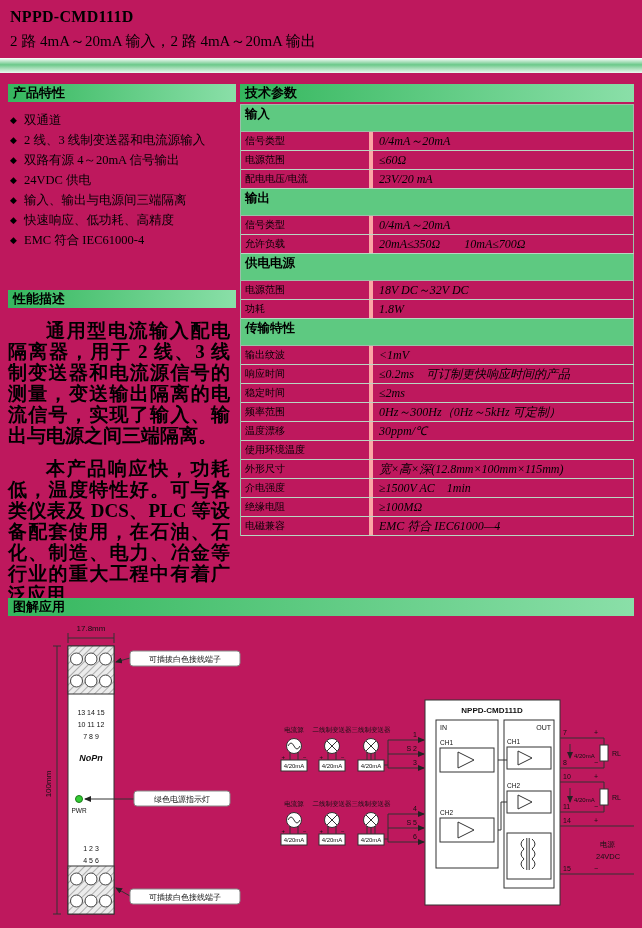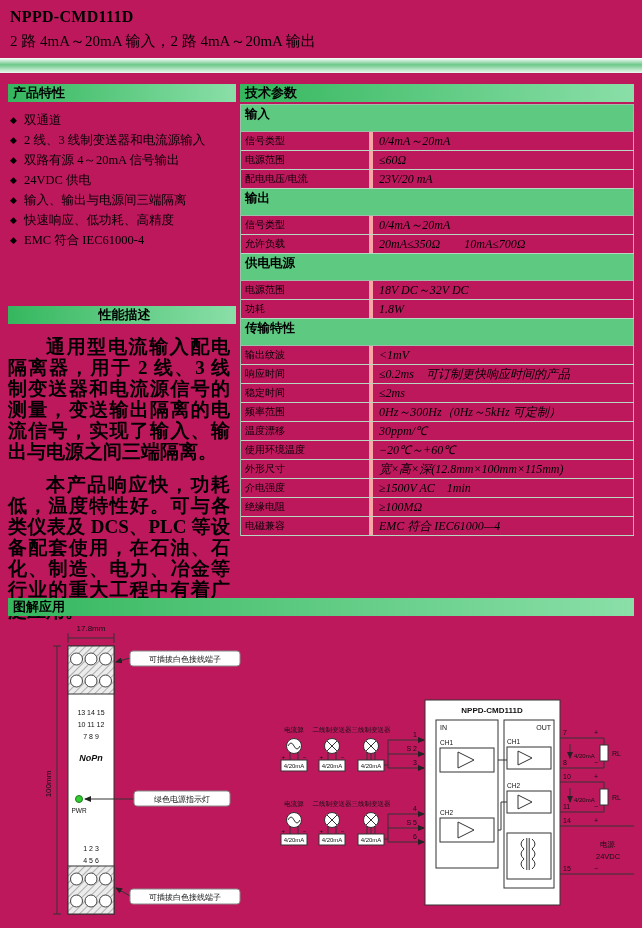--- a/index.html
+++ b/index.html
@@ -14,21 +14,21 @@
   .sec-header { height:18px; line-height:18px; font-size:13px; font-weight:bold; padding-left:5px;
                 background:linear-gradient(to right,#35b75e,#8adfa8); }
 
   .col-left  { position:absolute; left:8px;  top:84px; width:228px; }
   .col-right { position:absolute; left:240px; top:84px; width:394px; }
 
   .features { margin-top:8px; }
   .feat { display:flex; align-items:flex-start; font-size:12.5px; line-height:20px; }
   .feat .blt { width:16px; font-size:9px; line-height:20px; text-align:left; padding-left:2px; }
 
-  .perf-header { margin-top:56px;text-align:center; }
+  .perf-header { margin-top:40px; }
   .para { margin-top:12px; font-size:19px; line-height:21px; text-indent:2em; width:222px; text-align:justify;font-weight:bold; }
 
   .spec-table { margin-top:2px; border-left:1px solid #9dbfa9; border-top:1px solid #9dbfa9; }
   .ssub { height:27px; line-height:18px; background:#5ec981; font-weight:bold; font-size:12.5px;
           padding-left:4px; border-bottom:1px solid #9dbfa9; border-right:1px solid #9dbfa9; }
   .srow { display:flex; height:19px; border-bottom:1px solid #b9d6c2; }
   .srow .lbl { width:132px; padding-left:4px; font-size:10px; line-height:18px; border-right:4px solid #fca5a5; }
   .srow .val { flex:1; padding-left:6px; font-size:12px; line-height:18px; border-right:1px solid #9dbfa9; white-space:pre; overflow:hidden;font-style:italic; }
 
   .app-header { position:absolute; left:8px; top:598px; width:626px; }
@@ -138,21 +138,20 @@
       <div class="srow">
           <div class="lbl">频率范围</div>
           <div class="val">0Hz～300Hz（0Hz～5kHz 可定制）</div>
         </div>
       <div class="srow">
           <div class="lbl">温度漂移</div>
           <div class="val">30ppm/℃</div>
         </div>
       <div class="srow">
           <div class="lbl">使用环境温度</div>
-          <div class="val">−20℃～+60℃</div>
         </div>
       <div class="srow">
           <div class="lbl">外形尺寸</div>
           <div class="val">宽×高×深(12.8mm×100mm×115mm)</div>
         </div>
       <div class="srow">
           <div class="lbl">介电强度</div>
           <div class="val">≥1500V AC　1min</div>
         </div>
       <div class="srow">

